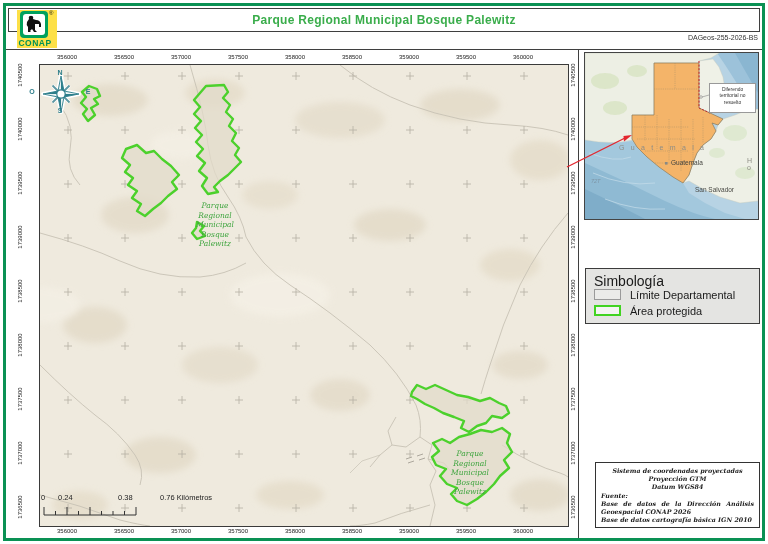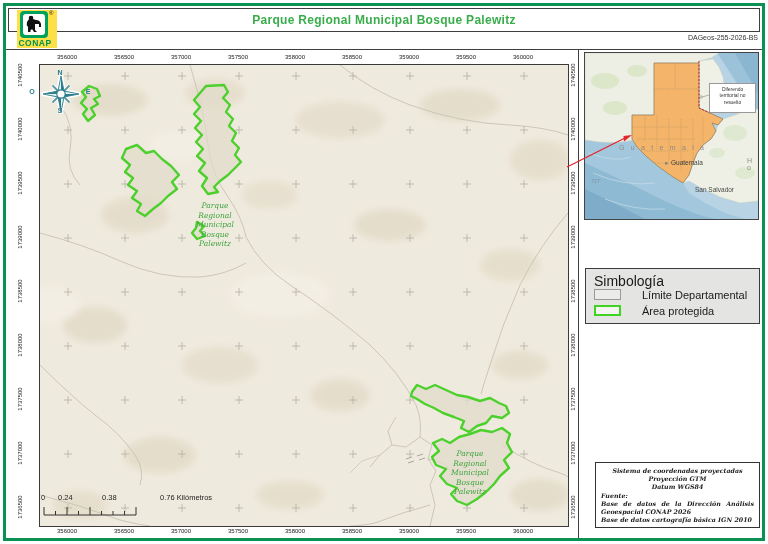--- a/index.html
+++ b/index.html
@@ -32,21 +32,21 @@
   
   #scalebar{left:39px;top:490px;width:180px;height:28px;z-index:7;}
   .sb-label{position:absolute;top:2px;font-size:7.5px;color:#222;text-shadow:0 0 2px #efeade;}
   
   #inset-map{left:584px;top:52px;width:173px;height:166px;border:1px solid #444;overflow:hidden;background:#b7d3e4;}
   .inset-label{position:absolute;color:#8e8d85;z-index:4;}
   #note-box{position:absolute;left:124px;top:30px;width:45px;height:25px;background:#fff;border:.75px solid #999;
             font-size:4.9px;line-height:6.4px;text-align:center;color:#333;padding-top:3px;z-index:4;}
   #legend-box{left:585px;top:268px;width:173px;height:54px;background:#e4e4e2;border:1.3px solid #3c3c3c;}
   #legend-title{position:absolute;left:8px;top:4px;font-size:14px;color:#1a1a1a;}
-  .legend-row{position:absolute;left:8px;height:13px;display:flex;align-items:center;gap:12px;}
+  .legend-row{position:absolute;left:8px;height:13px;display:flex;align-items:center;}
   .legend-label{font-size:11px;color:#1a1a1a;margin-left:9px;}
   .swatch{width:27px;height:11px;box-sizing:border-box;}
   #swatch-limite{background:#ebebe9;border:1px solid #9a9a9a;}
   #swatch-area{background:#f4f4f2;border:2.5px solid #41d321;}
   #credits-box{left:595px;top:462px;width:165px;height:66px;background:#fff;border:1.5px solid #333;
                font-family:"DejaVu Serif",serif;font-weight:bold;font-style:italic;font-size:6.3px;
                color:#222;padding:4px 5px;box-sizing:border-box;line-height:8.2px;}
   .cr-center{text-align:center;}
   .cr-just{text-align:justify;}
   #red-overlay{left:0;top:0;width:768px;height:544px;pointer-events:none;z-index:20;}
@@ -151,21 +151,21 @@
         <path d="M21,11 L24,26 L39,29 L24,32 L21,47 L18,32 L3,29 L18,26 Z" fill="#e8f2f3" stroke="#2d7e8b" stroke-width=".9" stroke-linejoin="round"></path>
         <path d="M21,11 L24,26 L21,29 Z M39,29 L24,32 L21,29 Z M21,47 L18,32 L21,29 Z M3,29 L18,26 L21,29 Z" fill="#2d7e8b"></path>
         <circle cx="21" cy="29" r="4.2" fill="#fff" stroke="#2d7e8b" stroke-width="1.2"></circle>
       </g>
     </svg>
 
     
     <div class="abs" id="scalebar" style="left:0;top:426px;">
       <span class="sb-label" style="left:1px;">0</span>
       <span class="sb-label" style="left:18px;">0.24</span>
-      <span class="sb-label" style="left:41px;padding-left:21px;">0.38</span>
+      <span class="sb-label" style="left:57px;padding-left:21px;">0.38</span>
       <span class="sb-label" style="left:88px;margin-left:32px;">0.76 Kilómetros</span>
       <svg width="180" height="28" style="position:absolute;left:0;top:0;">
         <g stroke="#333" stroke-width="1" fill="none">
           <path d="M4,24 H96"></path>
           <path d="M4,16 V24 M27,16 V24 M50,16 V24 M96,16 V24"></path>
           <path d="M15.5,20 V24 M38.5,20 V24 M61.5,20 V24 M73,20 V24 M84.5,20 V24"></path>
         </g>
       </svg>
     </div>
   </div>

